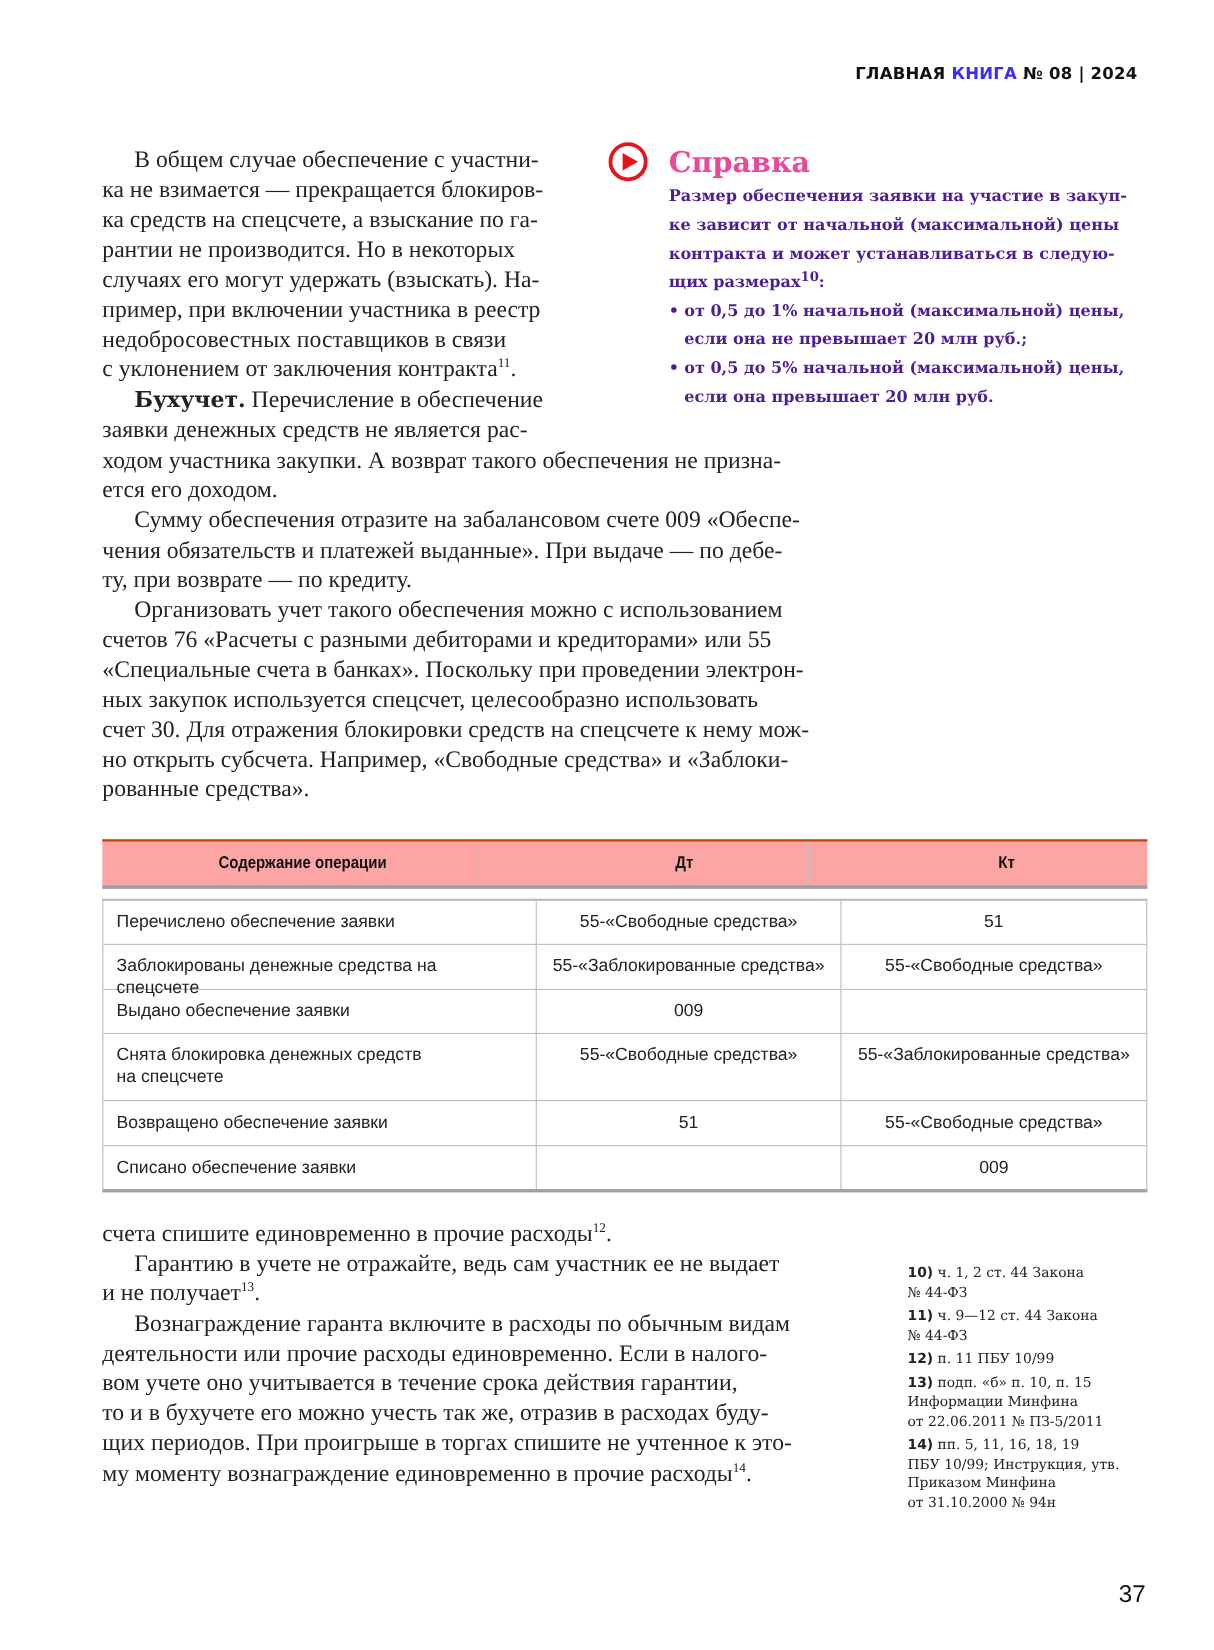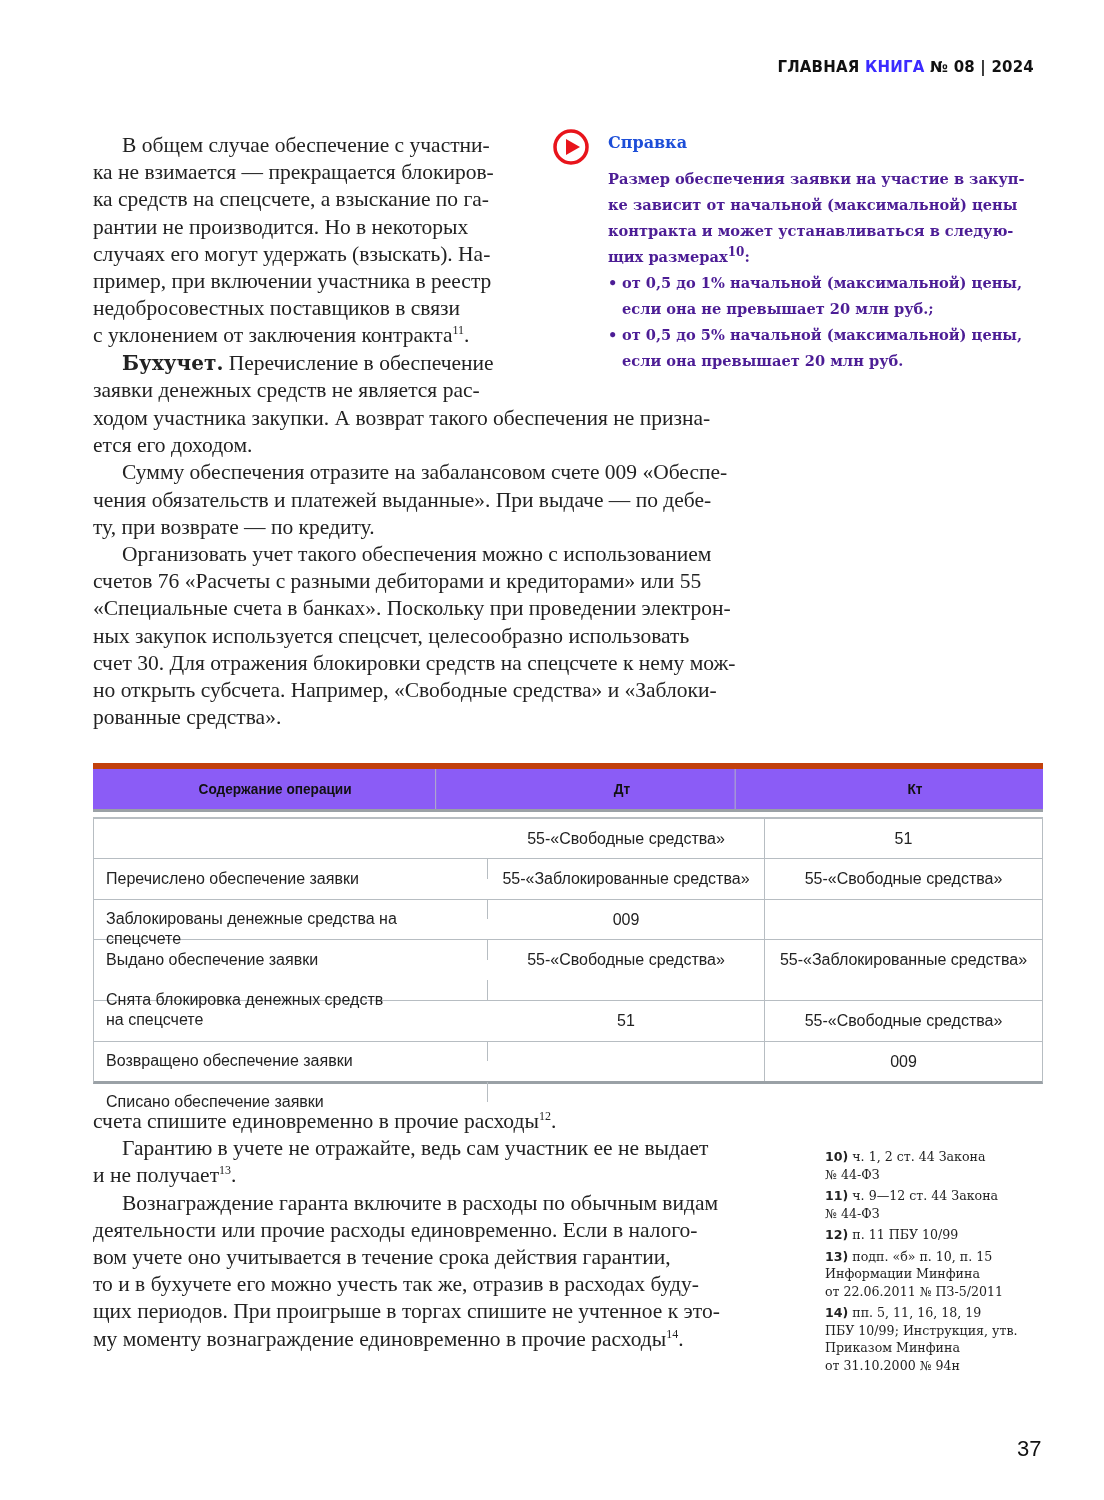--- a/index.html
+++ b/index.html
@@ -9,34 +9,34 @@
   .header .brand-accent { color: #3b2bff; }
 
   .left-col { position: absolute; left: 122px; top: 132px; width: 393px; }
   .body-text { font-family: "Liberation Serif", serif; font-size: 21.5px; line-height: 27.2px; color: #222; text-align: justify; margin: 0; }
   sup { font-size: 12px; line-height: 0; vertical-align: super; }
 
   .wide { position: absolute; left: 122px; width: 648px; }
 
   .sidebar-box { position: absolute; left: 552px; top: 128px; width: 490px; }
   .spravka-icon { position: absolute; left: 0; top: 0; width: 38px; height: 38px; }
-  .spravka-title { position: absolute; left: 56px; top: 5px; font-family: "DejaVu Serif", serif; font-weight: 700; font-size: 16px; color: #1d4ed8; }
+  .spravka-title { position: absolute; left: 56px; top: 5px; font-family: "DejaVu Serif", serif; font-weight: 700; font-size: 26px; color: #ec4899; }
   .spravka-body { position: absolute; left: 56px; top: 38px; width: 432px; font-family: "DejaVu Serif", serif; font-weight: 700; font-size: 14.6px; line-height: 26px; color: #4c1d95; }
   .spravka-body ul { list-style: none; margin: 0; padding: 0; }
   .spravka-body li { position: relative; padding-left: 14px; }
   .spravka-body li::before { content: "•"; position: absolute; left: 0; top: 0; }
-  .ops-head { position: absolute; left: 93px; top: 763px; width: 950px; height: 40px; background: #8b5cf6; border-top: 6px solid #c2410c; border-bottom: 3px solid #9aa1a6; display: flex; gap: 36px; }
+  .ops-head { position: absolute; left: 93px; top: 763px; width: 950px; height: 40px; background: #fca5a5; border-top: 2px solid #c2410c; border-bottom: 3px solid #9aa1a6; display: flex; gap: 36px; }
   .ops-head div { display: flex; align-items: center; justify-content: center; font-family: "Liberation Sans", sans-serif; font-weight: 700; font-size: 15.5px; color: #111; border-right: 1px solid #b7bdc2; transform: scaleX(0.88); }
   .ops-head div:last-child { border-right: none; }
   .ops-body { position: absolute; left: 93px; top: 817px; width: 950px; border-top: 2px solid #b7bdc2; border-bottom: 3px solid #9aa1a6; border-left: 1px solid #b7bdc2; border-right: 1px solid #b7bdc2; box-sizing: border-box; }
   .ops-row { display: flex; border-bottom: 1px solid #b7bdc2; }
   .ops-row:last-child { border-bottom: none; }
   .ops-row .c { font-family: "Liberation Sans", sans-serif; font-size: 16px; color: #222; padding: 10px 12px; box-sizing: border-box; border-right: 1px solid #b7bdc2; line-height: 20px; }
   .ops-row .c:last-child { border-right: none; }
-  .c1 { width: 394px; text-align: left; margin-top: 40px; }
+  .c1 { width: 394px; text-align: left; }
   .c2 { width: 277px; text-align: center; }
   .c3 { width: 277px; text-align: center; }
 
   .footnotes { position: absolute; left: 825px; top: 1148px; width: 220px; font-family: "DejaVu Serif", serif; font-size: 12.6px; line-height: 17.5px; color: #222; }
   .footnotes .fn { margin-bottom: 4px; }
   .footnotes .num { font-family: "DejaVu Sans", sans-serif; font-weight: 700; }
 
   .page-num { position: absolute; left: 1017px; top: 1436px; font-family: "Liberation Sans", sans-serif; font-size: 22px; color: #111; }
 </style>
 </head>

